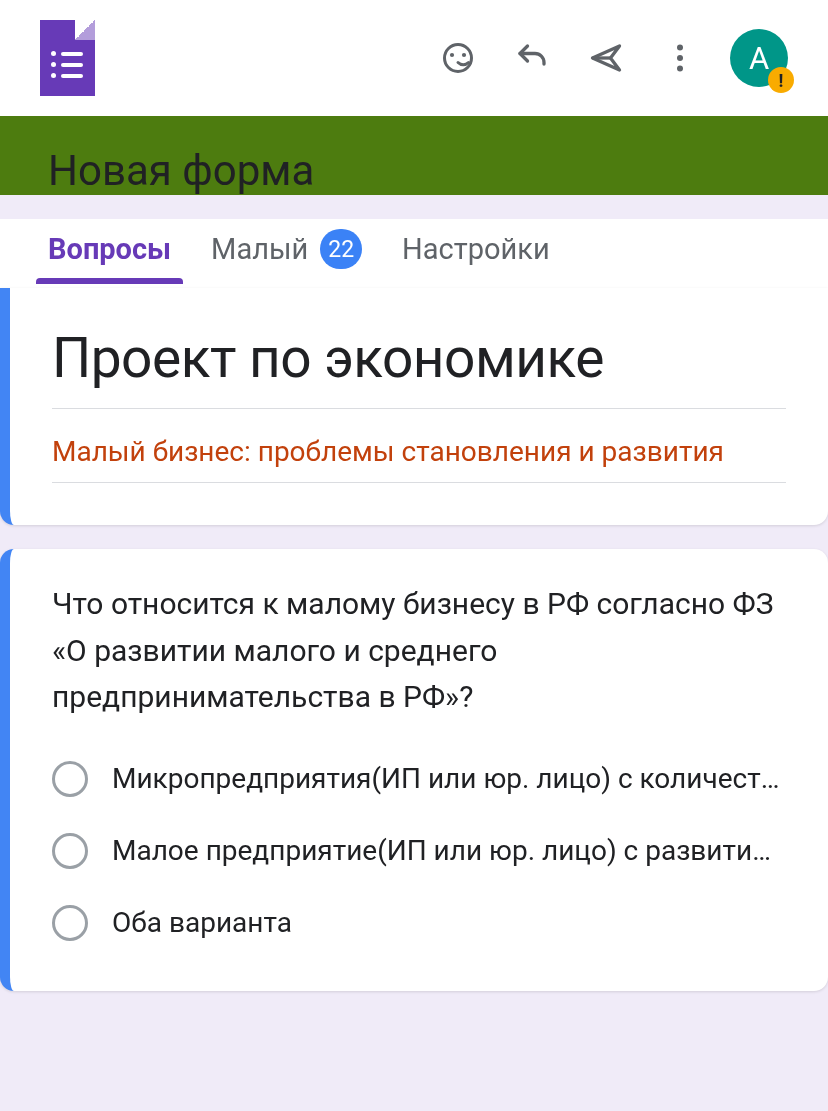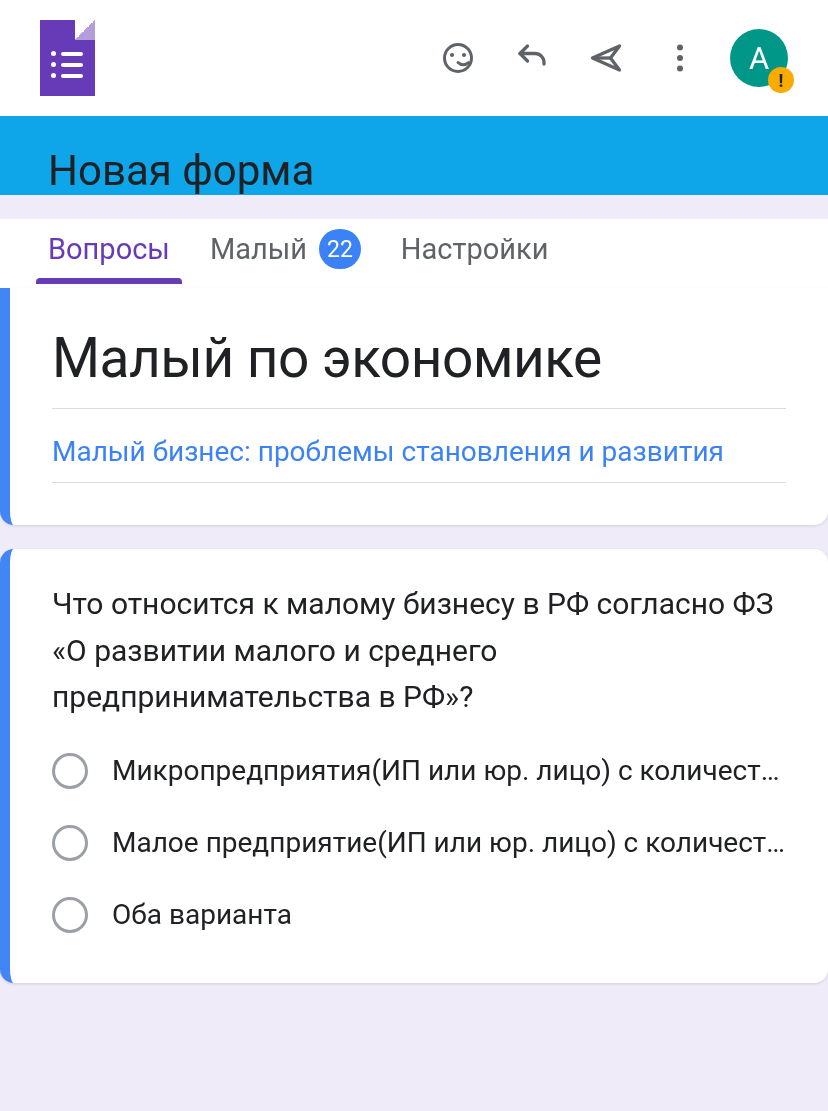--- a/index.html
+++ b/index.html
@@ -59,21 +59,21 @@
     position: absolute;
     right: -6px; bottom: -6px;
     width: 26px; height: 26px;
     background: #f9ab00;
     border-radius: 50%;
     display: flex; align-items: center; justify-content: center;
     font-size: 18px; font-weight: bold; color: #202124;
   }
   
   .titlebar {
-    background: #0ea5e9;
+    background: #4d7c0f;
     padding: 30px 48px 0 48px;
   }
   .form-name {
     font-size: 42px;
     color: #202124;
     font-weight: 400;
     margin-bottom: 24px;
   }
   
   .tabs {
@@ -87,21 +87,21 @@
   .tab {
     padding: 10px 0 18px 0;
     font-size: 29px;
     color: #5f6368;
     cursor: pointer;
     position: relative;
     display: flex; align-items: center; gap: 12px;
   }
   .tab.active {
     color: #673ab7;
-    font-weight: 400;
+    font-weight: 700;
   }
   .tab.active::after {
     content: "";
     position: absolute;
     left: -12px; right: -12px; bottom: 0;
     height: 6px;
     background: #673ab7;
     border-radius: 4px 4px 0 0;
   }
   .badge {
@@ -136,30 +136,30 @@
     font-size: 55px;
     font-weight: 400;
     color: #202124;
     border-bottom: 1px solid #dadce0;
     padding: 6px 0 18px 0;
     margin-bottom: 20px;
     letter-spacing: -0.5px;
   }
   .form-desc {
     font-size: 28px;
-    color: #3b82f6;
+    color: #c2410c;
     border-bottom: 1px solid #dadce0;
     padding: 6px 0 14px 0;
   }
   
   .question {
     font-size: 30px;
     color: #202124;
     line-height: 1.55;
-    margin-bottom: 32px;
+    margin-bottom: 40px;
   }
   .option {
     display: flex; align-items: center; gap: 24px;
     margin-bottom: 36px;
     font-size: 28px;
     color: #202124;
   }
   .radio {
     width: 36px; height: 36px;
     border: 3px solid #9aa0a6;
@@ -240,35 +240,35 @@
   </div>
   <div class="tab">
     <span>Настройки</span>
   </div>
 </div>
 
 <div class="content">
 
   <div class="card header-card">
     <div class="card-inner">
-      <div class="form-title">Малый по экономике</div>
+      <div class="form-title">Проект по экономике</div>
       <div class="form-desc">Малый бизнес: проблемы становления и развития</div>
     </div>
   </div>
 
   <div class="card">
     <div class="card-inner">
       <div class="question">Что относится к малому бизнесу в РФ согласно ФЗ «О развитии малого и среднего предпринимательства в РФ»?</div>
       <div class="option">
         <div class="radio"></div>
         <div class="option-text">Микропредприятия(ИП или юр. лицо) с количеств…</div>
       </div>
       <div class="option">
         <div class="radio"></div>
-        <div class="option-text">Малое предприятие(ИП или юр. лицо) с количест…</div>
+        <div class="option-text">Малое предприятие(ИП или юр. лицо) с развитии…</div>
       </div>
       <div class="option" style="margin-bottom:8px">
         <div class="radio"></div>
         <div class="option-text">Оба варианта</div>
       </div>
     </div>
   </div>
 
 </div>
 

